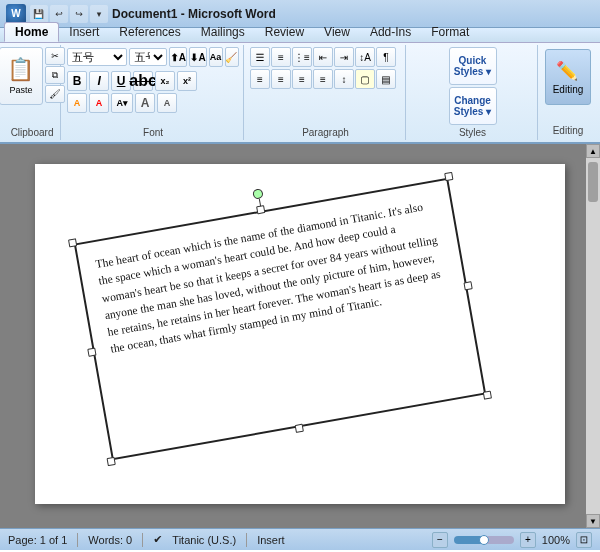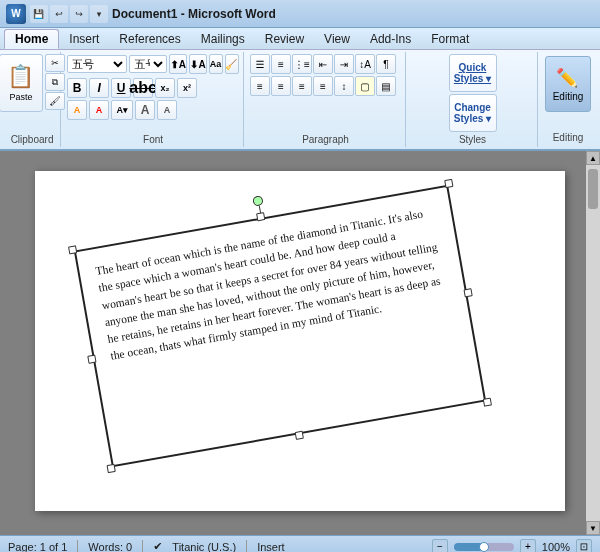--- a/index.html
+++ b/index.html
@@ -63,21 +63,21 @@
     #title-bar .win-btn.close { background: #e05050; color: white; }
     #title-bar .pic-label {
       font-size: 11px; color: #555;
       background: rgba(255,255,255,0.5);
       padding: 1px 4px; border-radius: 2px;
     }
 
     
     #ribbon-tabs {
       background: linear-gradient(to bottom, #ddeeff, #c8dff0);
-      height: 22px;
+      height: 15px;
       display: flex;
       align-items: flex-end;
       padding: 0 4px;
       border-bottom: 1px solid #aac;
     }
     .tab {
       padding: 3px 10px;
       font-size: 12px;
       cursor: pointer;
       border-radius: 3px 3px 0 0;
@@ -465,21 +465,21 @@
         <div class="para-btn">▤</div>
       </div>
     </div>
     <div class="ribbon-group-label">Paragraph</div>
   </div>
 
   <div class="ribbon-group" id="styles-group">
     <div class="ribbon-group-content">
       <div style="display:flex;flex-direction:column;gap:2px;">
         <div class="style-btn-large">
-          <span style="font-size:10px;text-align:center;text-decoration:underline;">Quick<br>Styles ▾</span>
+          <span style="font-size:10px;text-align:center;">Quick<br>Styles ▾</span>
         </div>
         <div class="style-btn-large">
           <span style="font-size:10px;text-align:center;">Change<br>Styles ▾</span>
         </div>
       </div>
     </div>
     <div class="ribbon-group-label">Styles</div>
   </div>
 
   <div class="ribbon-group editing-group" id="editing-group">

